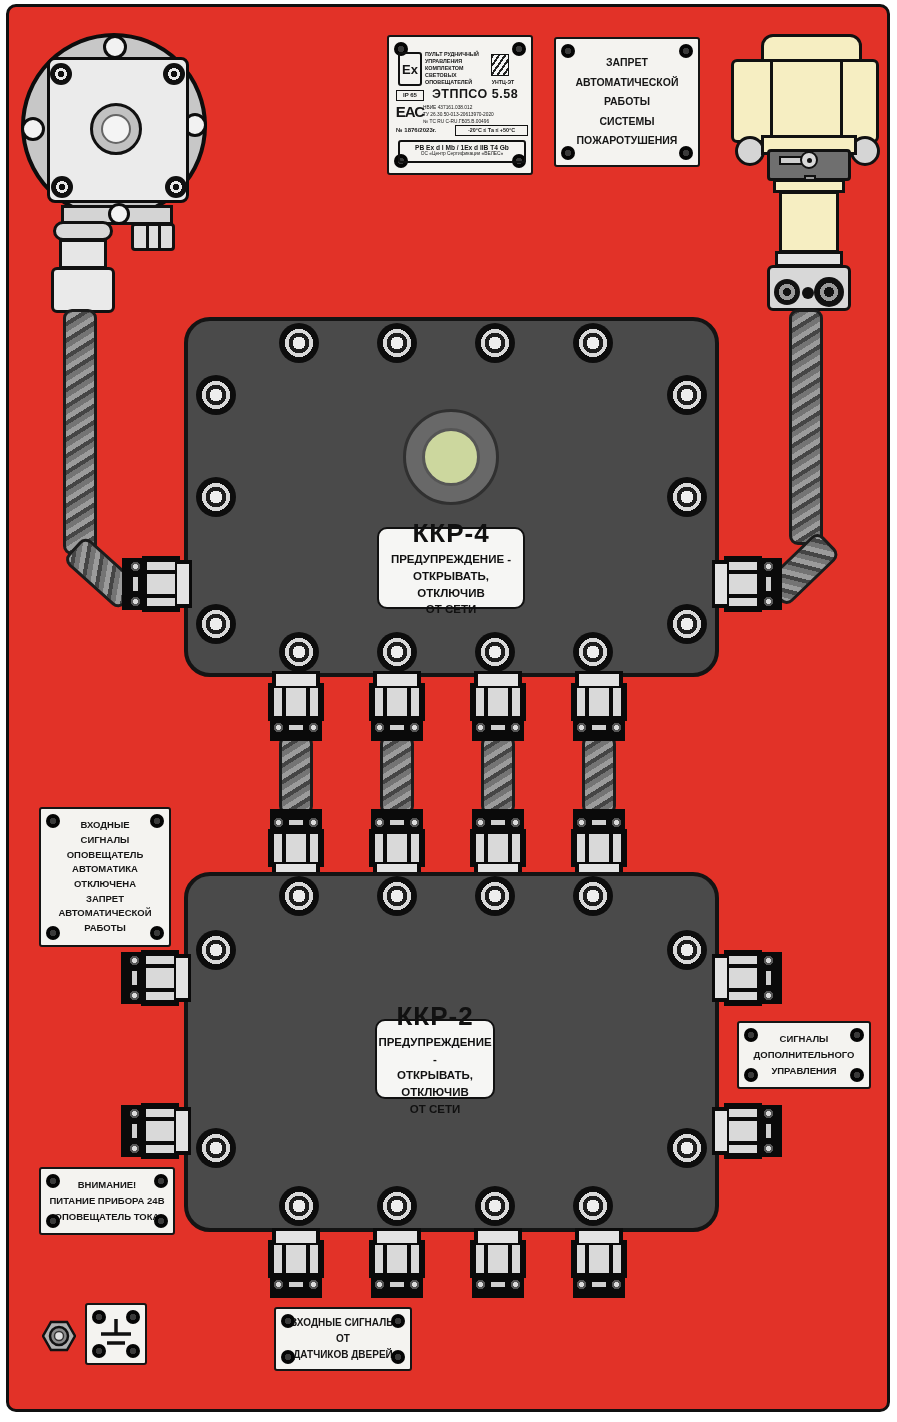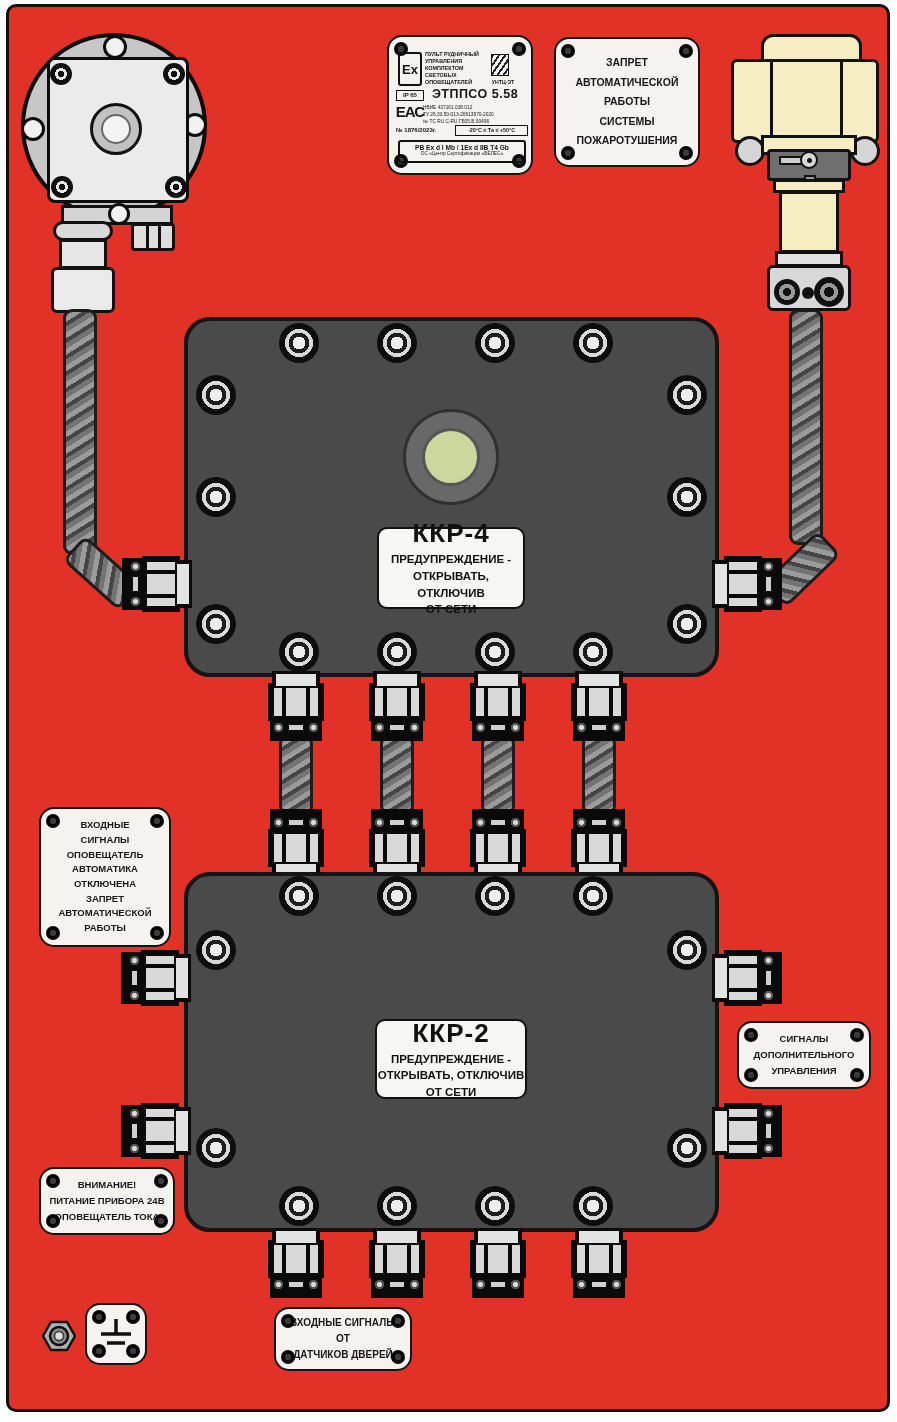--- a/index.html
+++ b/index.html
@@ -7,21 +7,21 @@
   body{position:relative;overflow:hidden}
   .panel{position:absolute;left:6px;top:4px;width:884px;height:1408px;background:#e23228;border:3px solid #101010;border-radius:10px}
   .abs{position:absolute}
   
   .box{position:absolute;background:#4a4a4a;border:4px solid #141414;border-radius:26px}
   .bolt{position:absolute;width:40px;height:40px;border-radius:50%;
     background:radial-gradient(circle,#ededed 0 6.5px,#1d1d1d 6.5px 10.5px,#d9d9d9 10.5px 14px,#0d0d0d 14px 20px)}
   .glass{position:absolute;left:394px;top:402px;width:96px;height:96px;border-radius:50%;background:#686868;border:3px solid #303030;display:flex;align-items:center;justify-content:center}
   .glass::after{content:"";width:52px;height:52px;border-radius:50%;background:#ccd79e;border:3px solid #555}
   
-  .plate{position:absolute;background:#f4f3f0;border:2px solid #151515;border-radius:15px;display:flex;align-items:center;justify-content:center;text-align:center}
+  .plate{position:absolute;background:#f4f3f0;border:2px solid #151515;border-radius:3px;display:flex;align-items:center;justify-content:center;text-align:center}
   .ptxt{white-space:pre-line;font-weight:bold;color:#161616}
   .pscrew{position:absolute;width:14px;height:14px;border-radius:50%;background:radial-gradient(circle,#3a3a3a 0 3.2px,#050505 3.2px 7px)}
   .pscrew.tl{left:5px;top:5px}.pscrew.tr{right:5px;top:5px}.pscrew.bl{left:5px;bottom:5px}.pscrew.br{right:5px;bottom:5px}
   
   .sticker{position:absolute;background:#f6f6f4;border:2px solid #111;border-radius:10px;text-align:center;color:#111;display:flex;flex-direction:column;justify-content:center;gap:2px}
   .kname{font-weight:bold;font-size:26px;letter-spacing:1px}
   .kwarn{font-weight:bold;font-size:11.5px;line-height:1.45;white-space:pre-line}
   
   .gl{position:absolute;width:56px;height:70px;background-repeat:no-repeat;background-image:
     linear-gradient(#e3e3e3,#e3e3e3),
@@ -197,21 +197,21 @@
   <span class="bolt" style="left:466px;top:869px"></span>
   <span class="bolt" style="left:564px;top:869px"></span>
   <span class="bolt" style="left:187px;top:923px"></span>
   <span class="bolt" style="left:187px;top:1121px"></span>
   <span class="bolt" style="left:658px;top:923px"></span>
   <span class="bolt" style="left:658px;top:1121px"></span>
   <span class="bolt" style="left:270px;top:1179px"></span>
   <span class="bolt" style="left:368px;top:1179px"></span>
   <span class="bolt" style="left:466px;top:1179px"></span>
   <span class="bolt" style="left:564px;top:1179px"></span>
-  <div class="sticker" style="left:366px;top:1012px;width:152px;height:80px">
+  <div class="sticker" style="left:366px;top:1012px;width:120px;height:80px">
     <div class="kname">ККР-2</div>
     <div class="kwarn">ПРЕДУПРЕЖДЕНИЕ -
 ОТКРЫВАТЬ, ОТКЛЮЧИВ
 ОТ СЕТИ</div>
   </div>
 
   <div class="gl left" style="left:119px;top:936px"></div>
   <div class="gl left" style="left:119px;top:1089px"></div>
   <div class="gl right" style="left:710px;top:936px"></div>
   <div class="gl right" style="left:710px;top:1089px"></div>

